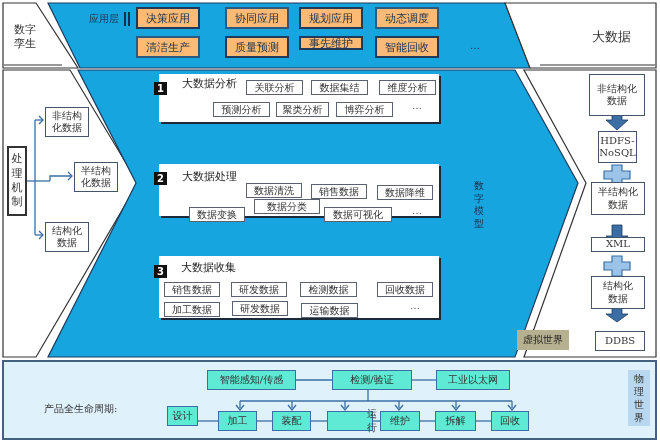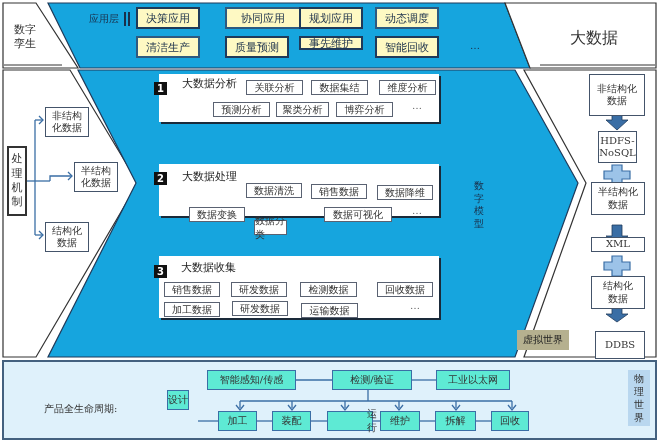--- a/index.html
+++ b/index.html
@@ -3,21 +3,21 @@
 <meta charset="utf-8">
 <style>
   html, body { margin:0; padding:0; background:#ffffff; }
   body { width:660px; height:442px; position:relative; overflow:hidden;
          font-family:"DejaVu Serif","Liberation Serif",serif; color:#333; }
   .abs { position:absolute; }
   svg.bg { position:absolute; left:0; top:0; }
   .box { position:absolute; box-sizing:border-box; border:1.5px solid #44546a; background:#fff;
          font-size:10px; display:flex; align-items:center; justify-content:center; text-align:center;
          line-height:1.25; color:#333; }
-  .appbox { position:absolute; box-sizing:border-box; border:2px solid #1f3a5a; background:#fef9c3;
+  .appbox { position:absolute; box-sizing:border-box; border:2px solid #1f3a5a; background:#fdba74;
             font-size:11px; color:#1a2f4a; display:flex; align-items:center; justify-content:center; }
   .panel { position:absolute; background:#fff; box-shadow:2px 2px 0 #1a2a3a; box-sizing:border-box; }
   .panel-title { position:absolute; font-size:11px; color:#222; }
   .num { position:absolute; width:13px; height:13px; background:#111; color:#fff; font-family:"DejaVu Sans",sans-serif;
          font-size:10px; font-weight:bold; display:flex; align-items:center; justify-content:center; }
   .tag { position:absolute; box-sizing:border-box; border:1.5px solid #5a6272; background:#fff; font-size:10px;
          display:flex; align-items:center; justify-content:center; color:#333; height:15px; }
   .ell { position:absolute; font-size:10px; color:#666; }
   .vtext { position:absolute; font-size:11px; line-height:1.25; text-align:center; color:#333; }
   .lbox { position:absolute; box-sizing:border-box; border:1.5px solid #3a6ea5; background:#5eead4;
@@ -86,27 +86,27 @@
     <line x1="257" y1="421" x2="272" y2="421"></line>
     <line x1="311" y1="421" x2="327" y2="421"></line>
     <line x1="365" y1="421" x2="380" y2="421"></line>
     <line x1="420" y1="421" x2="435" y2="421"></line>
     <line x1="476" y1="421" x2="491" y2="421"></line>
   </g>
 </svg>
 
 <div class="vtext" style="left:14px;top:23px;font-size:11px;white-space:pre;">数字
 孪生</div>
-<div class="abs" style="left:570px;top:28px;font-size:16px;">大数据</div>
+<div class="abs" style="left:592px;top:28px;font-size:13px;">大数据</div>
 
 <div class="abs" style="left:89px;top:12px;font-size:10px;color:#1a2f4a;">应用层</div>
 <div class="abs" style="left:124px;top:12px;width:6px;height:14px;border-left:2px solid #1a2f4a;border-right:2px solid #1a2f4a;box-sizing:border-box;"></div>
 
 <div class="appbox" style="left:136px;top:7px;width:64px;height:22px;">决策应用</div>
-<div class="appbox" style="left:225px;top:7px;width:76px;height:22px;border-color:#2d5a80;">协同应用</div>
+<div class="appbox" style="left:225px;top:7px;width:64px;height:22px;border-color:#2d5a80;">协同应用</div>
 <div class="appbox" style="left:299px;top:7px;width:64px;height:22px;">规划应用</div>
 <div class="appbox" style="left:375px;top:7px;width:64px;height:22px;border-color:#2d5a80;">动态调度</div>
 
 <div class="appbox" style="left:136px;top:36px;width:64px;height:22px;border-color:#2d5a80;">清洁生产</div>
 <div class="appbox" style="left:225px;top:36px;width:64px;height:22px;">质量预测</div>
 <div class="appbox" style="left:299px;top:36px;width:64px;height:14px;">事先维护</div>
 <div class="appbox" style="left:375px;top:36px;width:64px;height:22px;">智能回收</div>
 <div class="abs" style="left:470px;top:40px;font-size:10px;color:#1a2f4a;">…</div>
 
 <div class="box" style="left:7px;top:146px;width:20px;height:70px;border:2px solid #333;white-space:pre;font-size:11px;line-height:1.3;">处
@@ -132,21 +132,21 @@
 <div class="tag" style="left:336px;top:102px;width:57px;">博弈分析</div>
 <div class="ell" style="left:412px;top:100px;">…</div>
 
 <div class="panel" style="left:159px;top:164px;width:280px;height:52px;"></div>
 <div class="num" style="left:154px;top:172px;">2</div>
 <div class="panel-title" style="left:182px;top:169px;">大数据处理</div>
 <div class="tag" style="left:246px;top:183px;width:56px;">数据清洗</div>
 <div class="tag" style="left:311px;top:184px;width:56px;">销售数据</div>
 <div class="tag" style="left:377px;top:185px;width:56px;">数据降维</div>
 <div class="tag" style="left:189px;top:207px;width:56px;">数据变换</div>
-<div class="tag" style="left:254px;top:220px;width:33px;">数据分类</div>
+<div class="tag" style="left:254px;top:199px;width:66px;text-align:center;">数据分类</div>
 <div class="tag" style="left:324px;top:207px;width:68px;">数据可视化</div>
 <div class="ell" style="left:412px;top:205px;">…</div>
 
 <div class="panel" style="left:159px;top:256px;width:280px;height:62px;"></div>
 <div class="num" style="left:154px;top:265px;">3</div>
 <div class="panel-title" style="left:181px;top:260px;">大数据收集</div>
 <div class="tag" style="left:164px;top:282px;width:56px;text-align:center;">销售数据</div>
 <div class="tag" style="left:231px;top:282px;width:56px;">研发数据</div>
 <div class="tag" style="left:300px;top:282px;width:57px;">检测数据</div>
 <div class="tag" style="left:377px;top:282px;width:56px;">回收数据</div>
@@ -164,28 +164,28 @@
 
 <div class="box" style="left:589px;top:74px;width:56px;height:42px;white-space:pre;">非结构化
 数据</div>
 <div class="box" style="left:598px;top:131px;width:39px;height:32px;white-space:pre;">HDFS-
 NoSQL</div>
 <div class="box" style="left:591px;top:182px;width:54px;height:33px;white-space:pre;">半结构化
 数据</div>
 <div class="box" style="left:591px;top:237px;width:54px;height:15px;">XML</div>
 <div class="box" style="left:591px;top:276px;width:54px;height:33px;white-space:pre;">结构化
 数据</div>
-<div class="box" style="left:595px;top:331px;width:50px;height:28px;">DDBS</div>
+<div class="box" style="left:595px;top:331px;width:50px;height:20px;">DDBS</div>
 
 <div class="abs" style="left:44px;top:402px;font-size:10px;color:#333;">产品全生命周期:</div>
 <div class="lbox" style="left:207px;top:370px;width:89px;height:20px;">智能感知/传感</div>
 <div class="lbox" style="left:332px;top:370px;width:80px;height:20px;">检测/验证</div>
 <div class="lbox" style="left:436px;top:370px;width:74px;height:20px;">工业以太网</div>
 
-<div class="lbox" style="left:167px;top:390px;width:22px;height:20px;">设计</div>
+<div class="lbox" style="left:167px;top:406px;width:31px;height:20px;">设计</div>
 <div class="lbox" style="left:218px;top:411px;width:39px;height:20px;">加工</div>
 <div class="lbox" style="left:272px;top:411px;width:39px;height:20px;">装配</div>
 <div class="lbox" style="left:327px;top:411px;width:38px;height:20px;padding-left:44px;">运行</div>
 <div class="lbox" style="left:380px;top:411px;width:40px;height:20px;">维护</div>
 <div class="lbox" style="left:435px;top:411px;width:41px;height:20px;">拆解</div>
 <div class="lbox" style="left:491px;top:411px;width:38px;height:20px;">回收</div>
 
 <div class="vtext" style="left:628px;top:370px;width:16px;padding:2px 3px;background:#b9d7ef;font-size:10px;white-space:pre;line-height:1.3;">物
 理
 世

